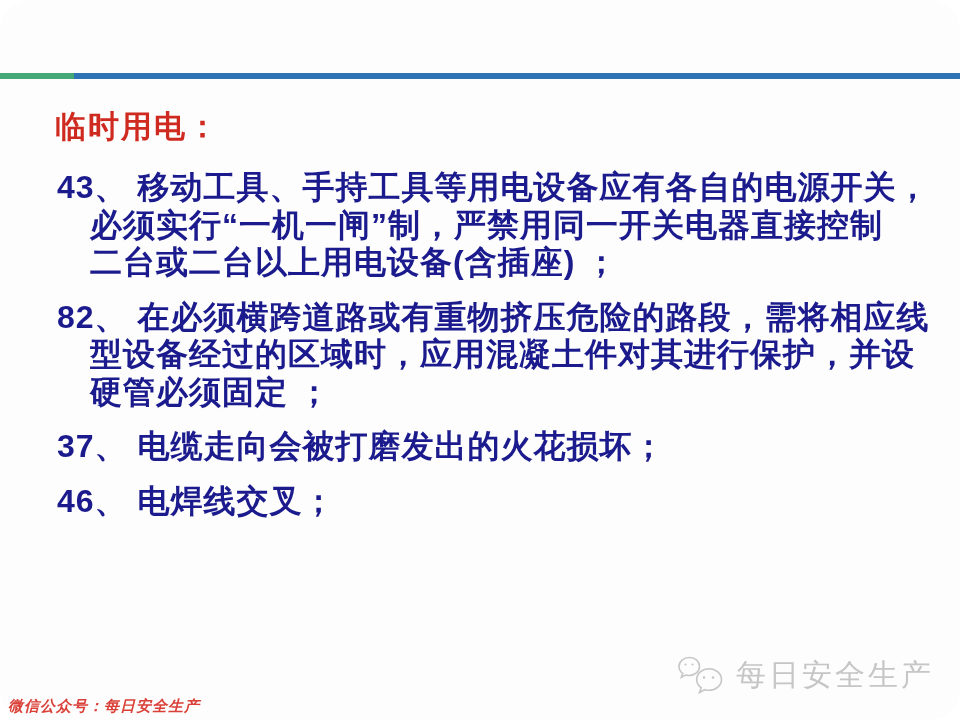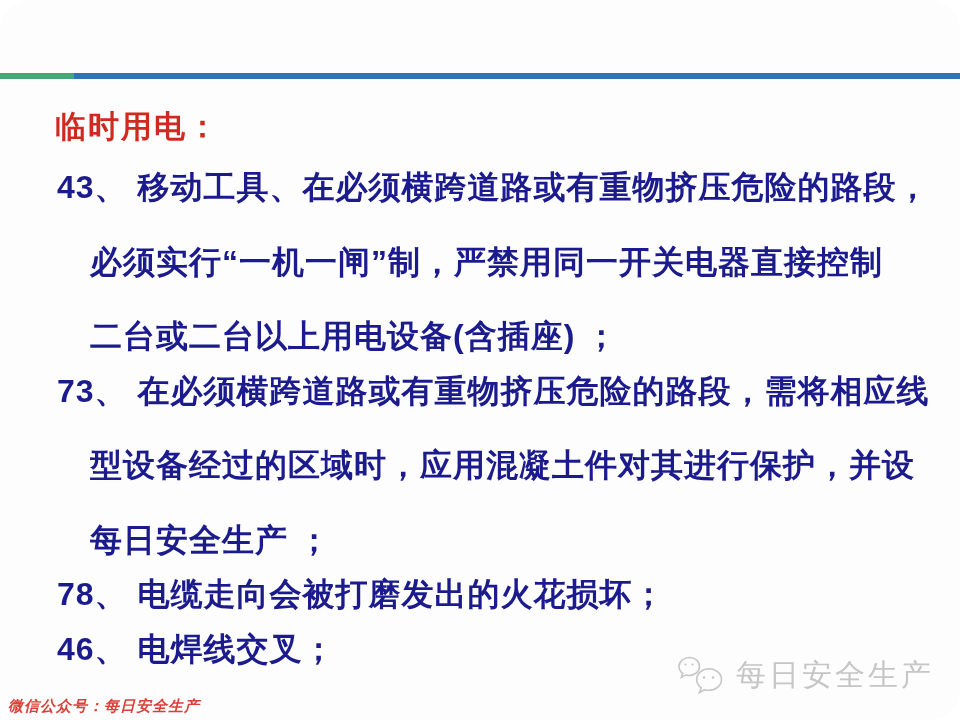--- a/index.html
+++ b/index.html
@@ -38,21 +38,21 @@
     color: #1b1b8e;
     font-weight: bold;
     font-size: 32px;
     letter-spacing: 1px;
   }
   .item { margin-bottom: 17px; }
   .line {
     line-height: 37.5px;
     white-space: nowrap;
   }
-  .line.cont { margin-left: 33px; margin-top: 37px; }
+  .line.cont { margin-left: 33px; }
   .num { margin-right: 10px; }
 
   .footer {
     position: absolute;
     left: 8px; bottom: 4px;
     font-size: 15px;
     font-weight: bold;
     letter-spacing: 1px;
     color: #da4038;
     font-style: italic;
@@ -81,33 +81,33 @@
   <div class="top-bar">
     <div class="bar-green"></div>
     <div class="bar-blue"></div>
   </div>
 
   <h1 class="title">临时用电：</h1>
 
   <div class="content">
 
     <div class="item">
-      <div class="line first"><span class="num">43、</span><span>移动工具、在必须横跨道路或有重物挤压危险的路段，</span></div>
+      <div class="line first"><span class="num">43、</span><span>移动工具、手持工具等用电设备应有各自的电源开关，</span></div>
       <div class="line cont">必须实行“一机一闸”制，严禁用同一开关电器直接控制</div>
       <div class="line cont">二台或二台以上用电设备(含插座) ；</div>
     </div>
 
     <div class="item">
-      <div class="line first"><span class="num">73、</span><span>在必须横跨道路或有重物挤压危险的路段，需将相应线</span></div>
+      <div class="line first"><span class="num">82、</span><span>在必须横跨道路或有重物挤压危险的路段，需将相应线</span></div>
       <div class="line cont">型设备经过的区域时，应用混凝土件对其进行保护，并设</div>
-      <div class="line cont">每日安全生产 ；</div>
+      <div class="line cont">硬管必须固定 ；</div>
     </div>
 
     <div class="item">
-      <div class="line first"><span class="num">78、</span><span>电缆走向会被打磨发出的火花损坏；</span></div>
+      <div class="line first"><span class="num">37、</span><span>电缆走向会被打磨发出的火花损坏；</span></div>
     </div>
 
     <div class="item">
       <div class="line first"><span class="num">46、</span><span>电焊线交叉；</span></div>
     </div>
 
   </div>
 
   <div class="footer">微信公众号：每日安全生产</div>
 

